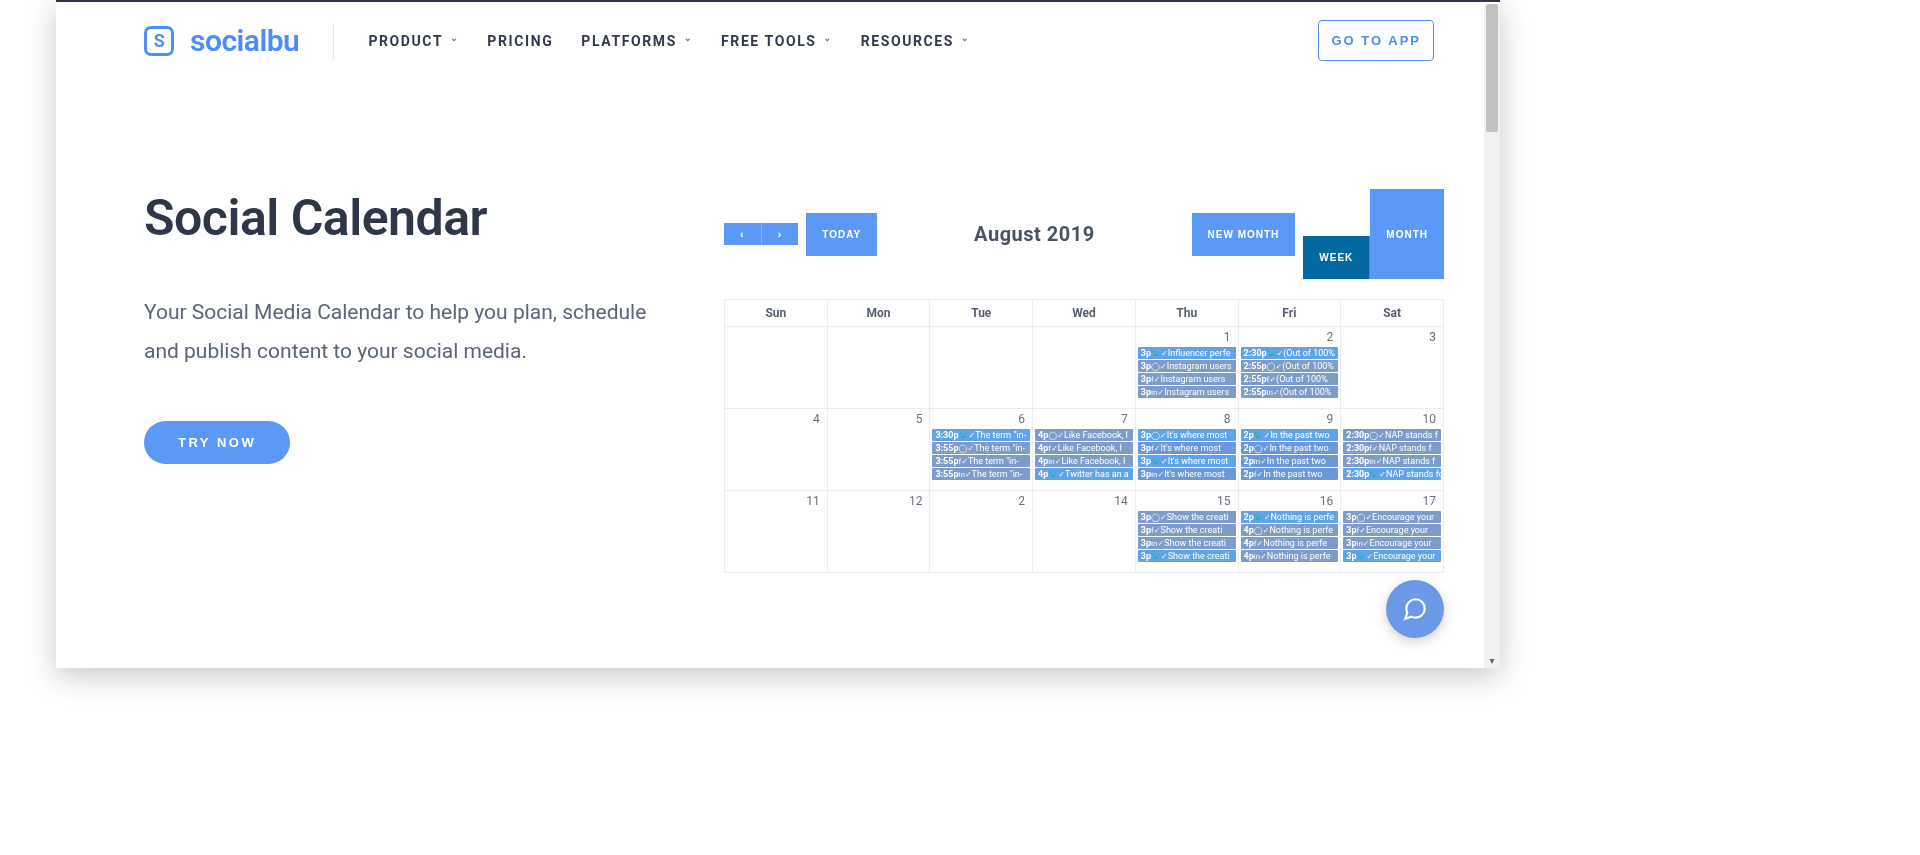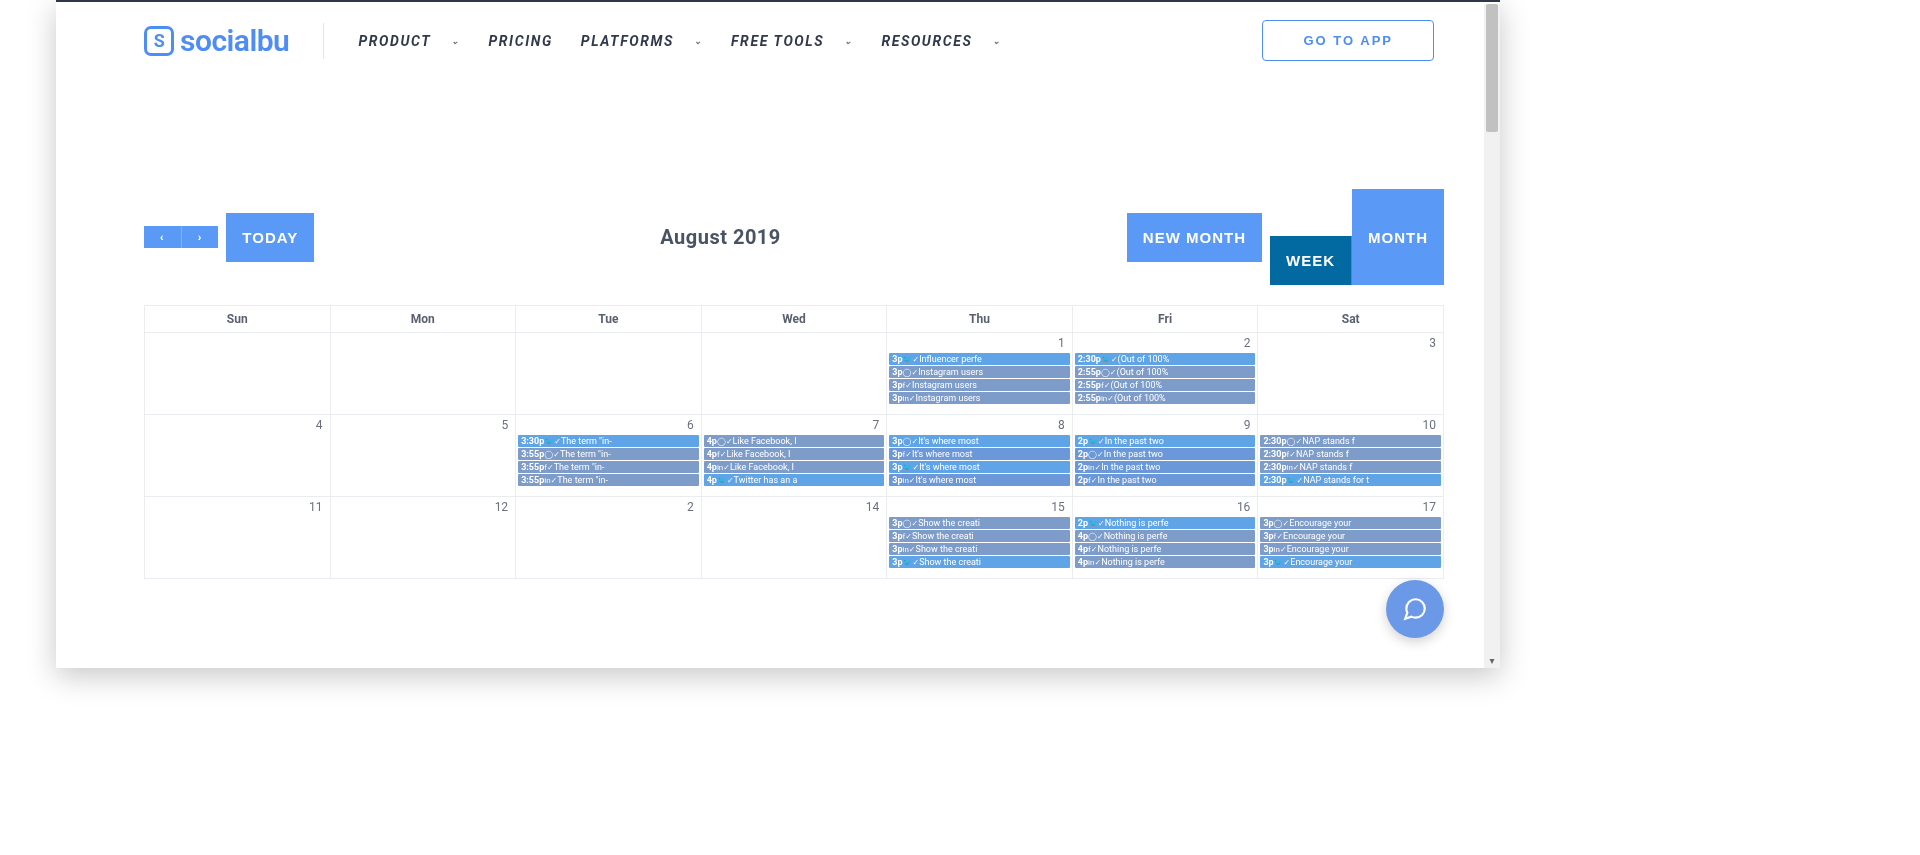--- a/index.html
+++ b/index.html
@@ -54,21 +54,21 @@
 }
 .header {
   display: flex;
   align-items: center;
   padding: 18px 50px 18px 88px;
   gap: 34px;
 }
 .logo {
   display: flex;
   align-items: center;
-  gap: 6px;
+  gap: 16px;
   color: #4e8df5;
   font-size: 30px;
   font-weight: 600;
   letter-spacing: -0.5px;
   justify-content: space-between;
 }
 .logo-icon {
   width: 30px; height: 30px;
   border: 3px solid #4e8df5;
   border-radius: 7px;
@@ -85,34 +85,32 @@
   display: flex;
   gap: 28px;
   flex: 1;
 }
 .nav-item {
   font-size: 14px;
   font-weight: 700;
   letter-spacing: 1.6px;
   color: #32394a;
   display: flex;
-  align-items: center;
-  gap: 20px;
+  gap: 7px;
   cursor: pointer;
-  font-style: italic;
 }
 .chev {
   font-size: 9px;
   color: #6b7487;
 }
 .cta-app {
   border: 1px solid #4e8df5;
   color: #4e8df5;
   background: #fff;
-  padding: 12px 40px;
+  padding: 12px 12px;
   font-size: 13px;
   font-weight: 700;
   letter-spacing: 2px;
   border-radius: 4px;
   cursor: pointer;
 }
 .hero {
   display: flex;
   padding: 110px 40px 0 88px;
   gap: 40px;
@@ -154,21 +152,21 @@
   align-items: center;
   gap: 8px;
   margin-bottom: 12px;
 }
 .btn-group { display:flex; }
 .tb-btn {
   background: #5a99f6;
   color: #fff;
   border: none;
   padding: 16px 16px;
-  font-size: 15px;
+  font-size: 10px;
   font-weight: 700;
   letter-spacing: 1px;
   cursor: pointer;
 }
 .tb-btn.arrow { font-size: 11px; padding: 5px 16px; }
 .tb-btn.light { background:#0369a1;margin-top:47px; }
 .btn-group .tb-btn:first-child { border-right: 1px solid rgba(255,255,255,0.25);}
 .cal-title {
   flex: 1;
   text-align: center;
@@ -274,20 +272,25 @@
           </div>
           <div class="nav-item">
             <span>RESOURCES</span>
             <span class="chev">⌄</span>
           </div>
         </nav>
       <button class="cta-app">GO TO APP</button>
     </div>
 
     <div class="hero">
+      <div class="hero-left">
+        <h1 class="hero-title">Social Calendar</h1>
+        <p class="hero-sub">Your Social Media Calendar to help you plan, schedule and publish content to your social media.</p>
+        <button class="try-btn">TRY NOW</button>
+      </div>
 
       <div class="cal-wrap">
         <div class="cal-toolbar">
           <div class="btn-group">
             <button class="tb-btn arrow">‹</button>
             <button class="tb-btn arrow">›</button>
           </div>
           <button class="tb-btn">TODAY</button>
           <div class="cal-title">August 2019</div>
           <button class="tb-btn">NEW MONTH</button>

